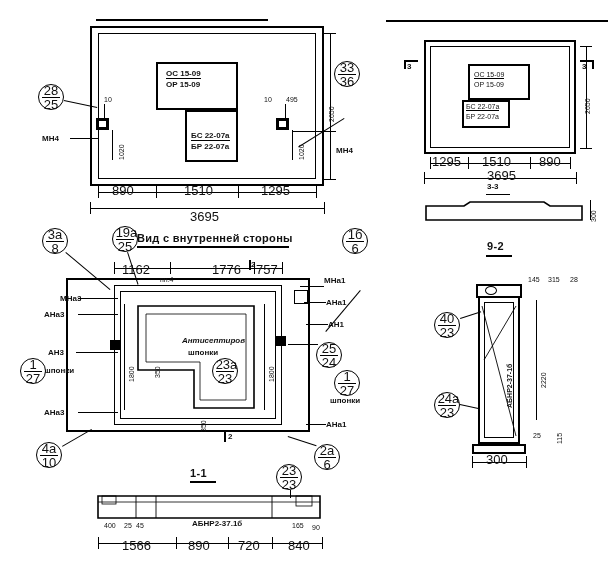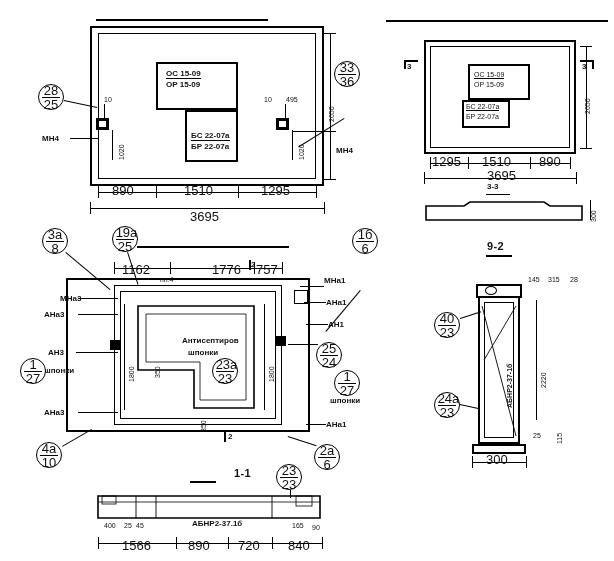--- a/index.html
+++ b/index.html
@@ -130,31 +130,32 @@
   <div class="abs dim" style="left:487px;top:168px;">3695</div>
 
   <div class="abs lblb" style="left:487px;top:182px;">3-3</div>
   <div class="ln h abs" style="left:486px;top:194px;width:24px;"></div>
   <svg class="abs" style="left:424px;top:200px;" width="160" height="28">
     <path d="M2,6 L40,6 L46,2 L120,2 L126,6 L158,6 L158,20 L2,20 Z" fill="none" stroke="#000" stroke-width="1.6"></path>
   </svg>
   <div class="ln v abs" style="left:590px;top:200px;height:20px;"></div>
   <div class="abs lbl7 rot" style="left:590px;top:222px;transform:rotate(-90deg);">300</div>
 
+  <div class="abs ttl" style="left:137px;top:232px;">Вид с внутренней стороны</div>
   <div class="ln h2 abs" style="left:137px;top:246px;width:152px;"></div>
 
   <div class="box2" style="left:66px;top:278px;width:244px;height:154px;"></div>
   <div class="box" style="left:114px;top:285px;width:168px;height:140px;"></div>
   <div class="box" style="left:120px;top:291px;width:156px;height:128px;"></div>
 
   <svg class="abs" style="left:136px;top:304px;" width="120" height="106">
     <path d="M2,2 L118,2 L118,104 L58,104 L58,66 L2,66 Z" fill="none" stroke="#000" stroke-width="1.6"></path>
     <path d="M10,10 L110,10 L110,96 L64,96 L64,58 L10,58 Z" fill="none" stroke="#000" stroke-width="0.8"></path>
   </svg>
-  <div class="abs lblb" style="left:182px;top:336px;">Антисептиров</div>
+  <div class="abs lblb" style="left:182px;top:336px;font-style:italic;">Антисептиров</div>
   <div class="abs lblb" style="left:188px;top:348px;">шпонки</div>
 
   <div class="ln h abs" style="left:114px;top:268px;width:168px;"></div>
   <div class="ln v abs" style="left:114px;top:262px;height:12px;"></div>
   <div class="ln v abs" style="left:170px;top:262px;height:12px;"></div>
   <div class="ln v abs" style="left:254px;top:262px;height:12px;"></div>
   <div class="ln v abs" style="left:282px;top:262px;height:12px;"></div>
   <div class="abs dim" style="left:122px;top:262px;">1162</div>
   <div class="abs dim" style="left:212px;top:262px;">1776</div>
   <div class="abs dim" style="left:256px;top:262px;">757</div>
@@ -200,21 +201,21 @@
   <div class="bub" style="left:42px;top:228px;width:26px;height:26px;">
     <span class="top">3а</span>
     <span class="bot">8</span>
   </div>
   <div class="ln h abs" style="left:66px;top:252px;width:58px;transform:rotate(40deg);transform-origin:0 0;"></div>
   <div class="bub" style="left:112px;top:226px;width:26px;height:26px;">
     <span class="top">19а</span>
     <span class="bot">25</span>
   </div>
   <div class="ln h abs" style="left:128px;top:252px;width:34px;transform:rotate(72deg);transform-origin:0 0;"></div>
-  <div class="bub" style="left:352px;top:228px;width:26px;height:26px;">
+  <div class="bub" style="left:342px;top:228px;width:26px;height:26px;">
     <span class="top">1б</span>
     <span class="bot">6</span>
   </div>
   <div class="ln h abs" style="left:306px;top:290px;width:54px;transform:rotate(-50deg);transform-origin:100% 0;"></div>
   <div class="bub" style="left:20px;top:358px;width:26px;height:26px;">
     <span class="top">1</span>
     <span class="bot">27</span>
   </div>
   <div class="bub" style="left:212px;top:358px;width:26px;height:26px;">
     <span class="top">23а</span>
@@ -269,21 +270,21 @@
     <span class="top">40</span>
     <span class="bot">23</span>
   </div>
   <div class="ln h abs" style="left:460px;top:318px;width:22px;transform:rotate(-18deg);transform-origin:0 0;"></div>
   <div class="bub" style="left:434px;top:392px;width:26px;height:26px;">
     <span class="top">24а</span>
     <span class="bot">23</span>
   </div>
   <div class="ln h abs" style="left:460px;top:404px;width:20px;transform:rotate(12deg);transform-origin:0 0;"></div>
 
-  <div class="abs ttl" style="left:190px;top:467px;margin-left:44px;">1-1</div>
+  <div class="abs ttl" style="left:190px;top:467px;">1-1</div>
   <div class="ln h2 abs" style="left:190px;top:481px;width:26px;"></div>
 
   <svg class="abs" style="left:96px;top:492px;" width="226" height="36">
     <path d="M2,4 L224,4 L224,26 L2,26 Z" fill="none" stroke="#000" stroke-width="1.6"></path>
     <line x1="2" y1="10" x2="224" y2="10" stroke="#000" stroke-width="0.8"></line>
     <line x1="40" y1="4" x2="40" y2="26" stroke="#000" stroke-width="0.9"></line>
     <line x1="60" y1="4" x2="60" y2="26" stroke="#000" stroke-width="0.9"></line>
     <line x1="176" y1="4" x2="176" y2="26" stroke="#000" stroke-width="0.9"></line>
     <rect x="6" y="4" width="14" height="8" fill="none" stroke="#000" stroke-width="0.8"></rect>
     <rect x="200" y="4" width="16" height="10" fill="none" stroke="#000" stroke-width="0.8"></rect>

